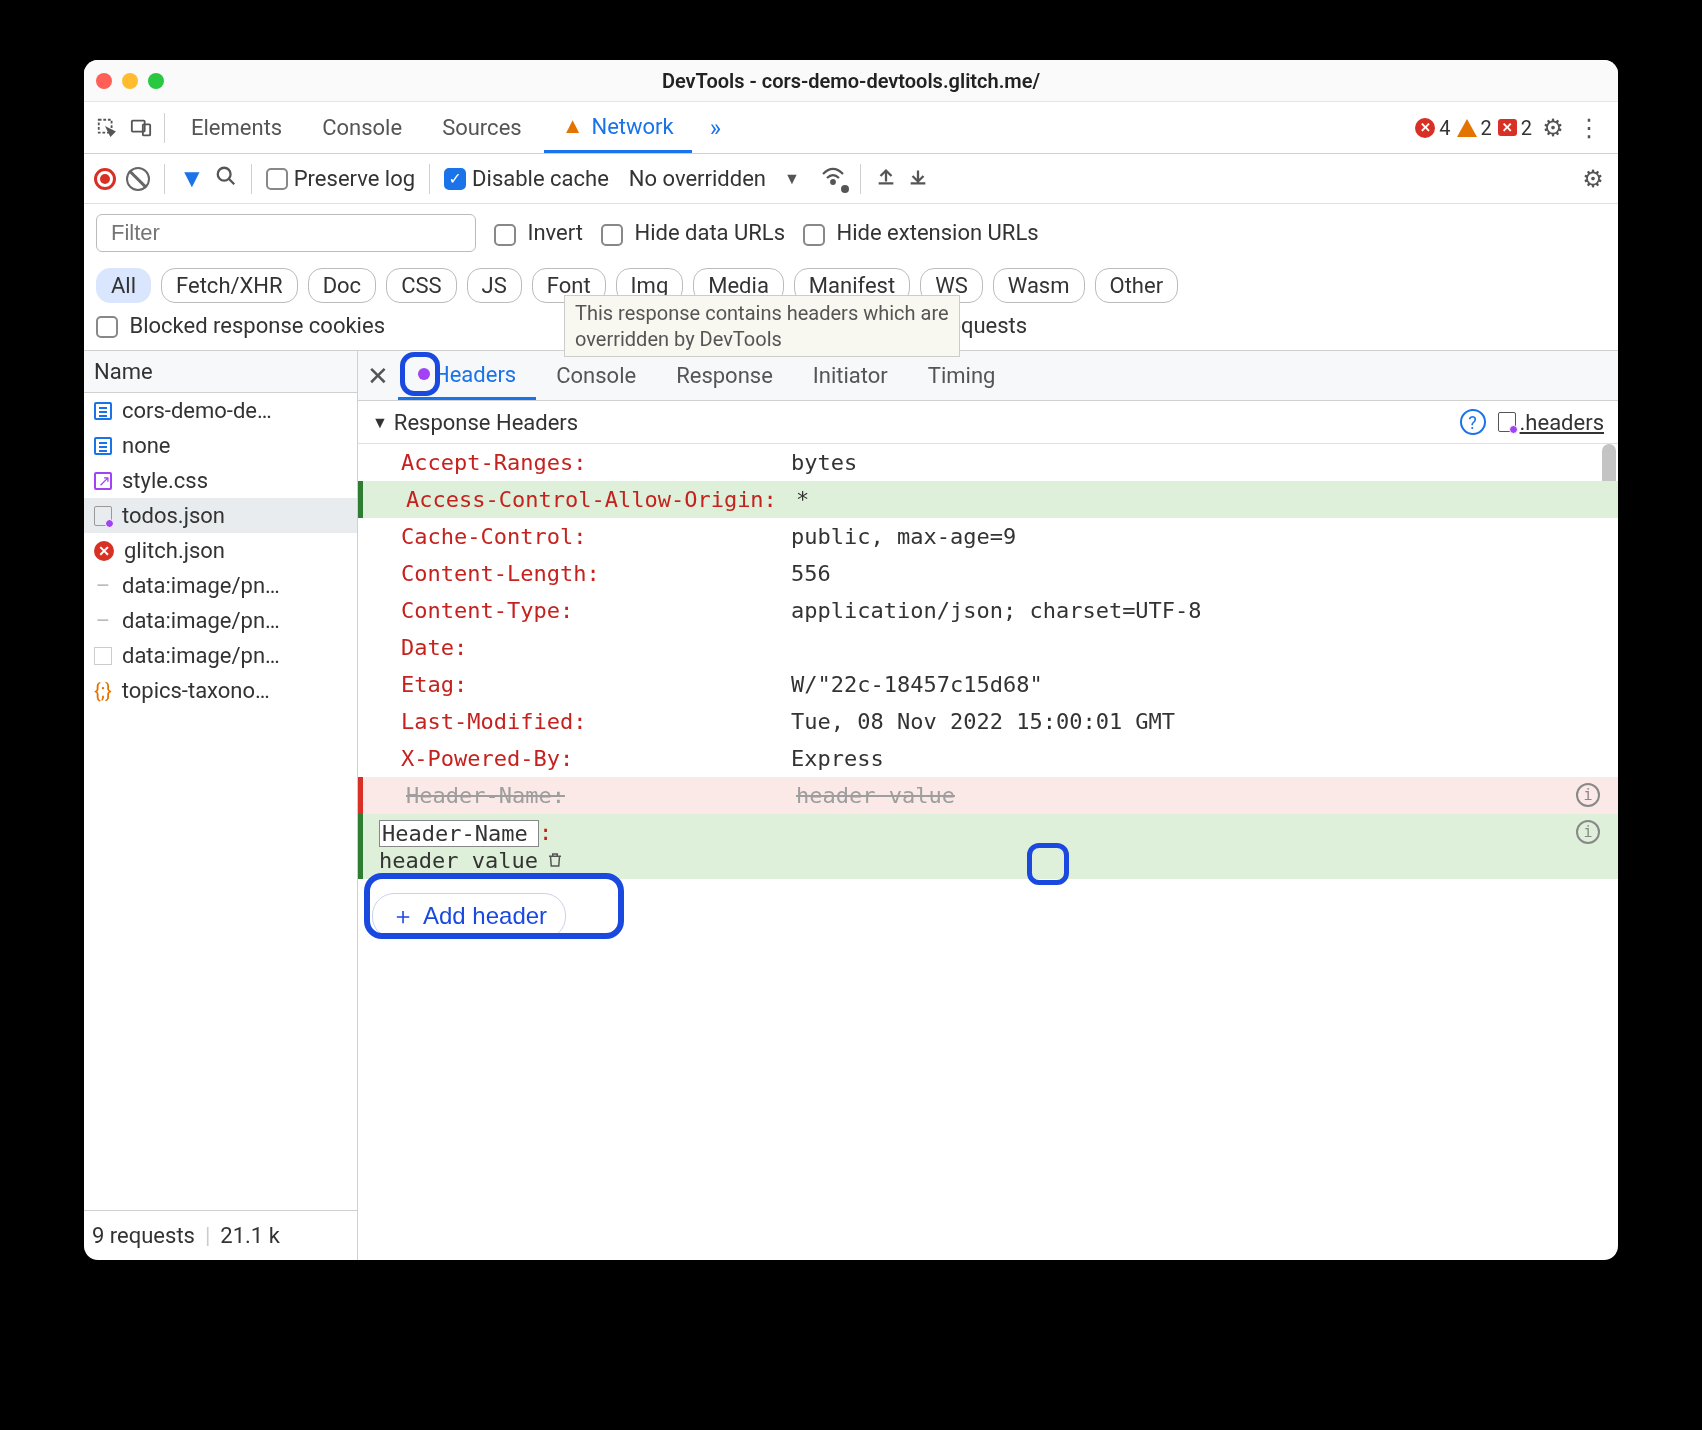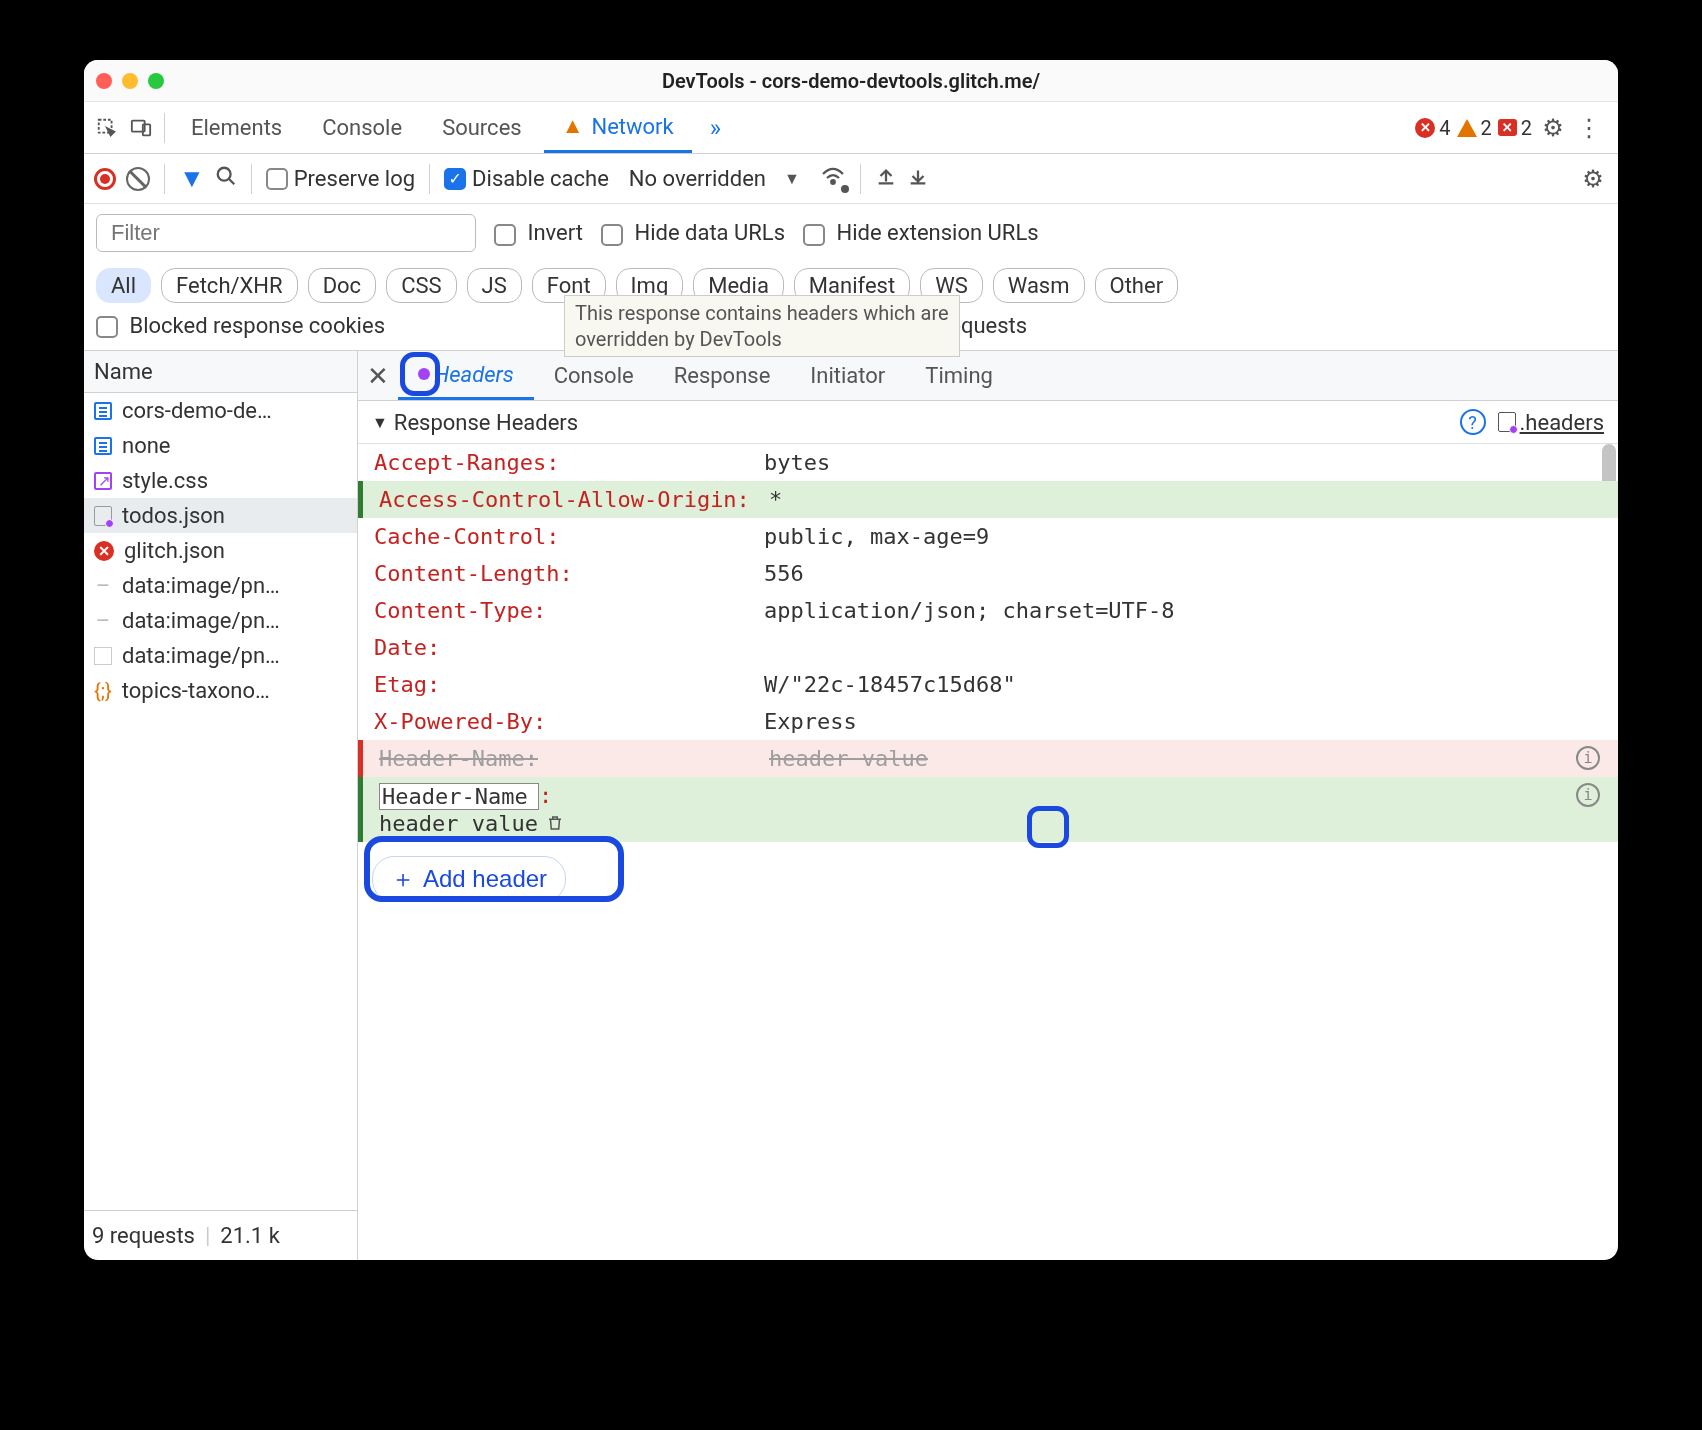--- a/index.html
+++ b/index.html
@@ -113,32 +113,32 @@
   .ico-err{width:20px;height:20px;background:#d93025;border-radius:50%;display:inline-flex;align-items:center;justify-content:center;color:#fff;font-size:14px;font-weight:bold;}
   .ico-dash{width:18px;text-align:center;color:#bbb;font-size:22px;}
   .ico-json{color:#e37400;font-size:20px;}
   .statusbar{margin-top:auto;border-top:1px solid #d0d0d0;height:50px;display:flex;align-items:center;font-size:22px;color:#333;padding:0 8px;}
   .statusbar .sep{margin:0 10px;color:#ccc;}
   
   .detail{flex:1;display:flex;flex-direction:column;position:relative;overflow:hidden;}
   .dtabs{height:50px;display:flex;align-items:center;border-bottom:1px solid #d0d0d0;background:#f6f8fa;}
   .dtabs .close{width:40px;text-align:center;font-size:26px;color:#555;cursor:pointer;}
   .dtab{padding:0 20px;font-size:22px;height:100%;display:flex;align-items:center;cursor:pointer;color:#555;}
-  .dtab.active{color:#1a73e8;border-bottom:3px solid #1a73e8;font-style:italic;}
+  .dtab.active{color:#1a73e8;border-bottom:3px solid #1a73e8;}
   .purple-dot{width:12px;height:12px;border-radius:50%;background:#a142f4;margin-right:4px;}
   .circle-mark{position:absolute;border:5px solid #1a49e0;border-radius:14px;pointer-events:none;z-index:30;}
   .circle-headers-dot{left:42px;top:1px;width:40px;height:44px;}
   .sectionhead{padding:8px 14px;font-size:22px;font-weight:400;border-bottom:1px solid #e0e0e0;display:flex;align-items:center;}
   .sectionhead .tri{font-size:16px;margin-right:6px;}
   .sectionhead .rhs{margin-left:auto;display:flex;align-items:center;gap:12px;}
   .help-circ{width:26px;height:26px;border:2px solid #1a73e8;border-radius:50%;color:#1a73e8;display:flex;align-items:center;justify-content:center;font-size:18px;}
   .headerslink{text-decoration:underline;}
   .headers-scroll{flex:1;overflow:auto;position:relative;}
   .hdr-row{display:flex;padding:6px 16px;font-family:ui-monospace,Menlo,Consolas,monospace;font-size:22px;align-items:flex-start;position:relative;}
-  .hdr-name{color:#c5221f;width:390px;word-break:break-word;}
+  .hdr-name{color:#c5221f;width:390px;word-break:break-word;margin-left:27px;}
   .hdr-val{color:#333;flex:1;}
   .hdr-row.overridden{background:#def0d9;border-left:5px solid #2e7d32;}
   .hdr-row.removed{background:#fbe9e7;border-left:5px solid #d93025;}
   .hdr-row.removed .hdr-name,.hdr-row.removed .hdr-val{color:#9e9e9e;text-decoration:line-through;}
   .hdr-row.editing{background:#def0d9;border-left:5px solid #2e7d32;}
   .hdr-row.editing .hdr-name-input{border:1px solid #888;padding:0 2px;background:#fff;color:#333;font-family:inherit;font-size:22px;width:160px;}
   .hdr-row .colon{color:#c5221f;}
   .hdr-row .trash{width:26px;height:26px;display:flex;align-items:center;justify-content:center;color:#555;cursor:pointer;}
   .circle-trash{position:absolute;border:5px solid #1a49e0;border-radius:12px;width:42px;height:42px;left:664px;bottom:-6px;}
   .info-i{position:absolute;right:18px;top:6px;width:24px;height:24px;border:2px solid #888;border-radius:50%;display:flex;align-items:center;justify-content:center;color:#888;font-size:15px;}
@@ -400,20 +400,24 @@
           <span class="hdr-val">application/json; charset=UTF-8</span>
         </div>
         <div class="hdr-row">
           <span class="hdr-name">Date:</span>
         </div>
         <div class="hdr-row">
           <span class="hdr-name">Etag:</span>
           <span class="hdr-val">W/"22c-18457c15d68"</span>
         </div>
         <div class="hdr-row">
+          <span class="hdr-name">Last-Modified:</span>
+          <span class="hdr-val">Tue, 08 Nov 2022 15:00:01 GMT</span>
+        </div>
+        <div class="hdr-row">
           <span class="hdr-name">X-Powered-By:</span>
           <span class="hdr-val">Express</span>
         </div>
         <div class="hdr-row removed" style="position:relative;">
           <span class="hdr-name">Header-Name:</span>
           <span class="hdr-val">header value</span>
           <span class="info-i">i</span>
         </div>
         <div class="hdr-row editing" style="position:relative;flex-direction:column;">
           <span style="width:390px;display:flex;">

